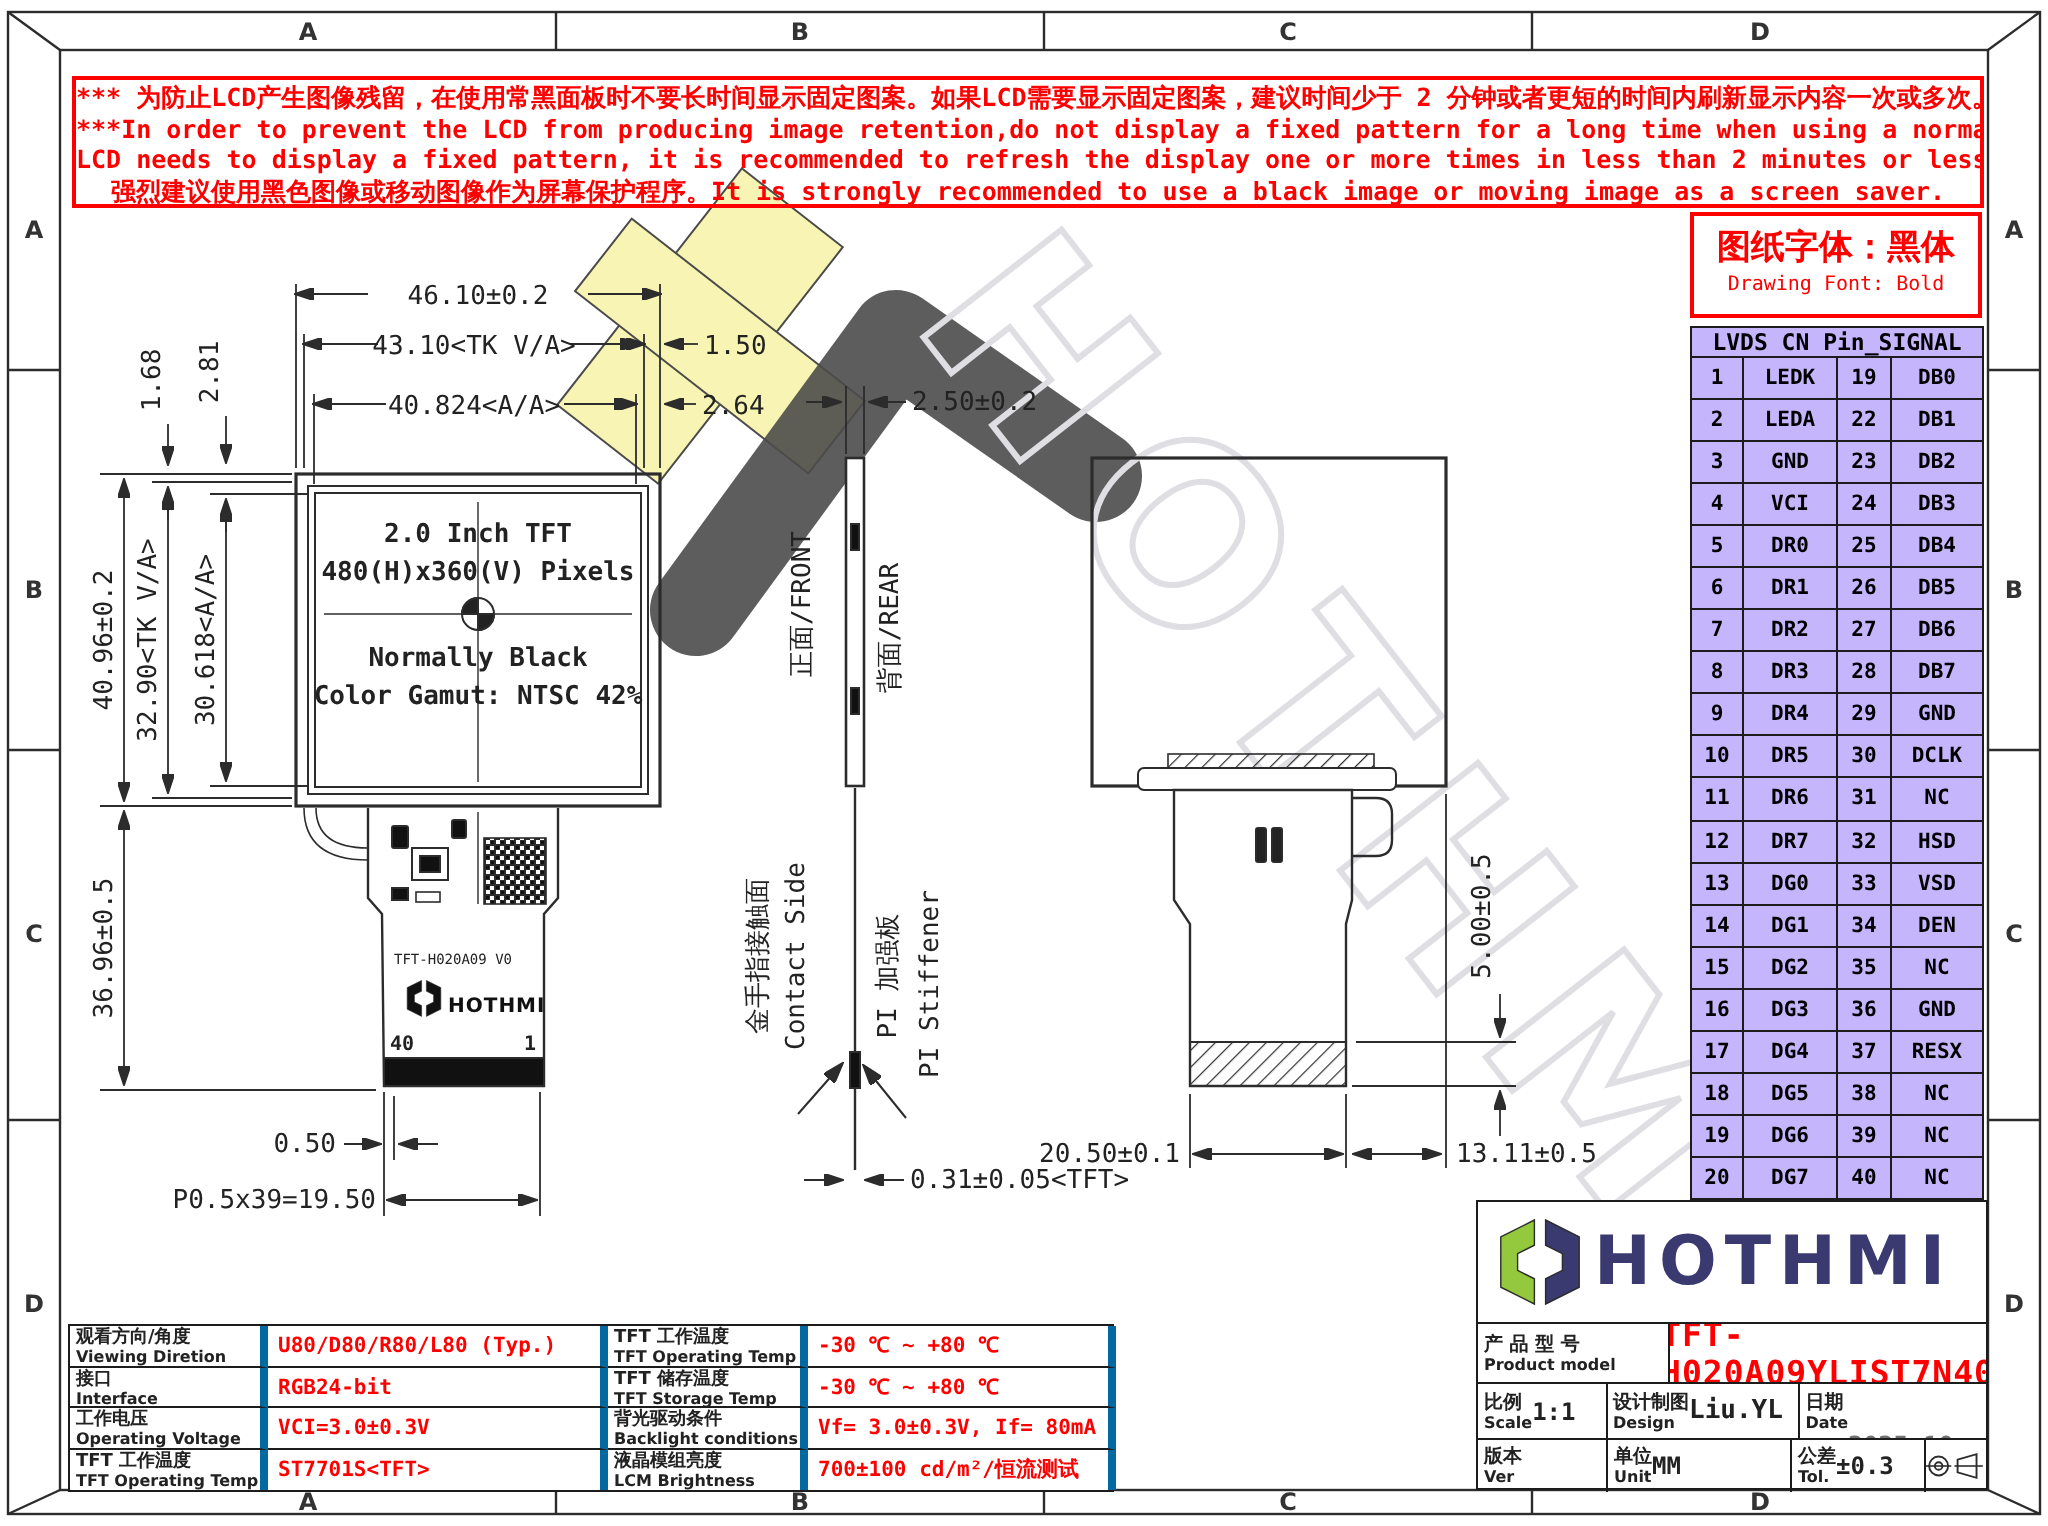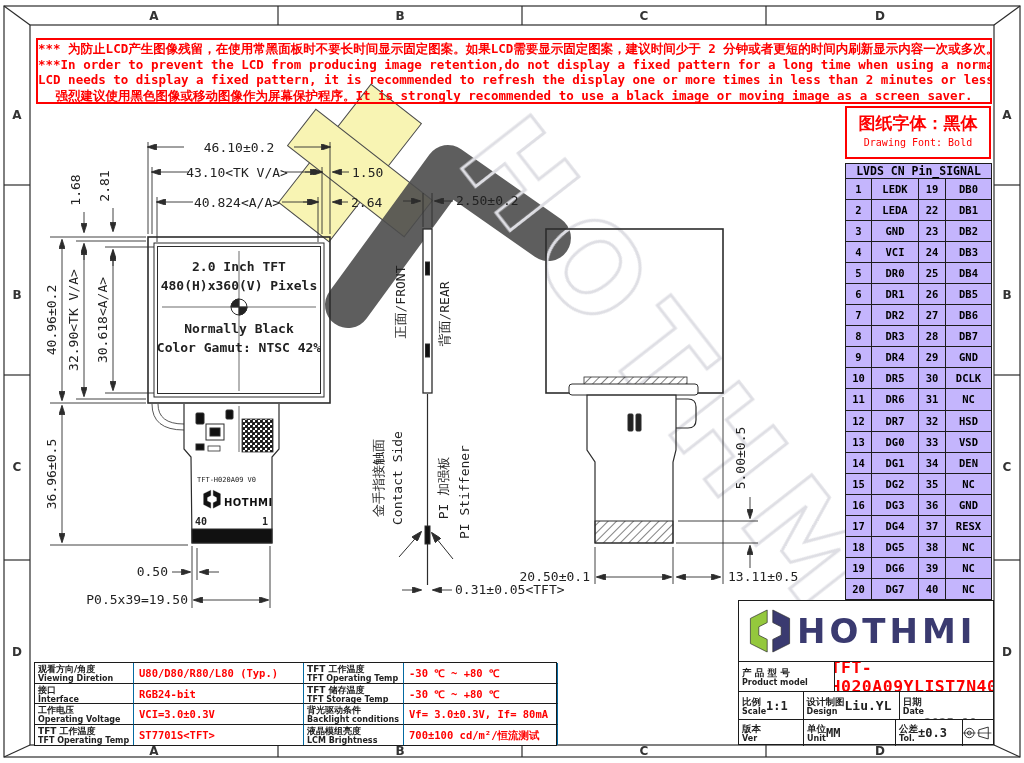--- a/index.html
+++ b/index.html
@@ -30,21 +30,21 @@
   
   #pin-table{position:absolute;left:845px;top:163px;width:146px;height:437px;border-collapse:collapse;
     table-layout:fixed;background:#c4b5fd;}
   #pin-table th,#pin-table td{border:1px solid #1c1c1c;padding:0;text-align:center;}
   #pin-table th{font:bold 11.5px "DejaVu Sans Mono",monospace;}
   #pin-table td{font:bold 10.5px "DejaVu Sans Mono",monospace;}
 
   
   #notes-table{position:absolute;left:34px;top:662px;width:523px;border:1px solid #1c1c1c;background:#fff;}
   .nt-row{display:grid;grid-template-columns:99px 170px 100px 154px;height:20.5px;}
-  .nt-cell{border-right:1px solid #0369a1;border-bottom:1px solid #1c1c1c;overflow:hidden;}
+  .nt-cell{border-right:4px solid #0369a1;border-bottom:1px solid #1c1c1c;overflow:hidden;}
   .nt-row:last-child .nt-cell{border-bottom:none;}
   .nt-label{padding:1px 0 0 3px;}
   .nt-label .zh{font:bold 9px "DejaVu Sans",sans-serif;line-height:10px;color:#222;}
   .nt-label .en{font:bold 8px "DejaVu Sans",sans-serif;line-height:9px;color:#222;}
   .nt-value{color:#fe0000;font:bold 10.5px "DejaVu Sans Mono",monospace;line-height:20px;padding-left:5px;white-space:nowrap;}
 
   
   #title-block{position:absolute;left:738px;top:600px;width:256px;height:145px;border:1.2px solid #1c1c1c;background:#fff;}
   .tb-row{display:flex;border-top:1px solid #1c1c1c;}
   .tb-logo{height:60px;display:flex;align-items:center;border-top:none;padding-left:10px;}

